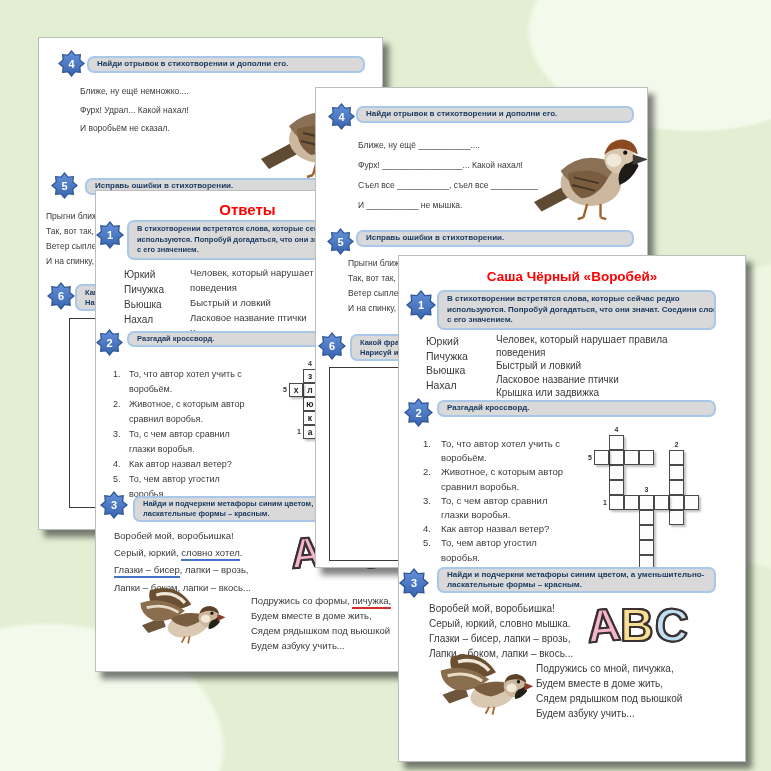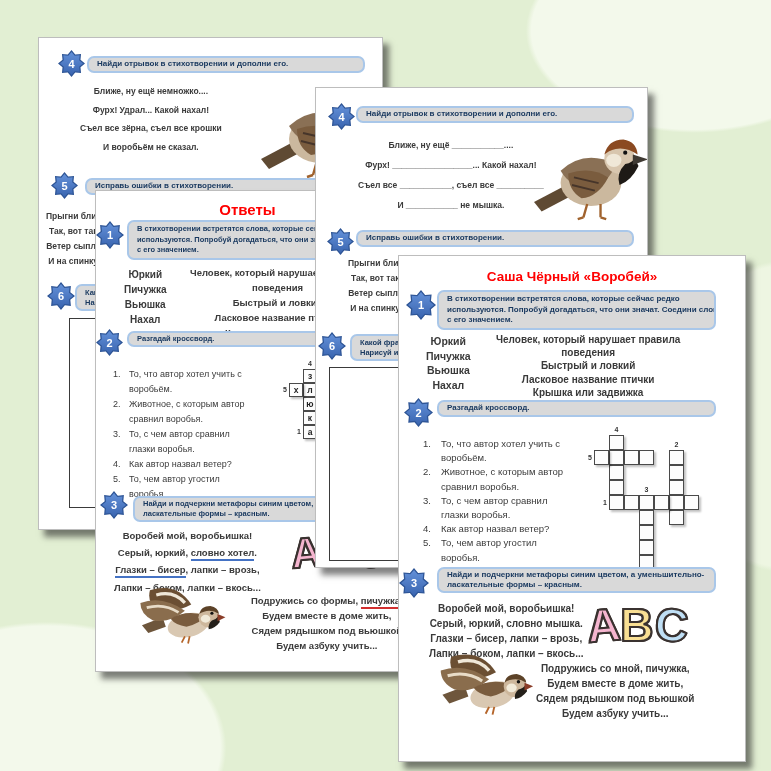--- a/index.html
+++ b/index.html
@@ -26,21 +26,21 @@
     clip-path:polygon(50% 0%,63.8% 16.7%,85.4% 14.6%,83.3% 36.2%,100% 50%,83.3% 63.8%,85.4% 85.4%,63.8% 83.3%,50% 100%,36.2% 83.3%,14.6% 85.4%,16.7% 63.8%,0% 50%,16.7% 36.2%,14.6% 14.6%,36.2% 16.7%);}
   .badge .num{position:absolute;inset:0;display:flex;align-items:center;justify-content:center;
     color:#fff;font-weight:bold;font-size:11px;}
 
   .hdr{position:absolute;background:#d9d9d9;border:2px solid #a9c7e9;border-radius:7px;
        color:#17375e;font-weight:bold;font-size:8px;line-height:10.5px;
        display:flex;flex-direction:column;justify-content:center;
        padding:2px 4px 2px 8px;box-sizing:border-box;overflow:hidden;}
   .hdr .tline{white-space:nowrap;}
 
-  .lines{position:absolute;color:#3a3a3a;font-weight:bold;text-align:center;}
+  .lines{position:absolute;color:#3a3a3a;font-weight:normal;}
   .lines .tline{white-space:nowrap;}
 
   .clues{position:absolute;color:#3a3a3a;font-weight:normal;}
   .clue-line{white-space:nowrap;}
   .cnum{display:inline-block;width:18px;}
 
   .cw{position:absolute;}
   .cw-cell{position:absolute;box-sizing:border-box;border:1px solid #4a4a4a;background:#fdfdfd;
     box-shadow:2px 2px 2px rgba(0,0,0,0.25);display:flex;align-items:center;justify-content:center;
     font-size:8.5px;font-weight:bold;color:#222;}
@@ -132,21 +132,20 @@
       <div class="star-outer"></div>
       <div class="star-inner"></div>
       <div class="num">4</div>
     </div>
     <div class="hdr" id="a-hdr4">
         <div class="tline">Найди отрывок в стихотворении и дополни его.</div>
       </div>
     <div class="lines" id="a-task4">
         <div class="tline">Ближе, ну ещё немножко....</div>
         <div class="tline">Фурх! Удрал... Какой нахал!</div>
-        <div class="tline">Съел все зёрна, съел все крошки</div>
         <div class="tline">И воробьём не сказал.</div>
       </div>
     <svg class="sparrow" id="a-sparrow" viewBox="0 0 125 100">
       <polygon points="2,78 36,60 44,70 10,88" fill="#5f4a33"></polygon>
       <ellipse cx="62" cy="58" rx="32" ry="24" fill="#cbb89e"></ellipse>
       <path d="M30,45 Q55,22 88,38 Q80,60 60,64 Q40,62 30,45 Z" fill="#8a7055"></path>
       <path d="M38,48 Q62,40 80,52 Q70,72 52,74 Q38,66 38,48 Z" fill="#7a5c3e"></path>
       <path d="M44,52 L70,58 M42,60 L66,66" stroke="#46352a" stroke-width="2" fill="none"></path>
       <circle cx="92" cy="32" r="16" fill="#d8c6ae"></circle>
       <path d="M76,28 Q80,12 96,12 Q110,14 111,28 Q100,20 88,22 Q80,24 76,28 Z" fill="#8b4a21"></path>

